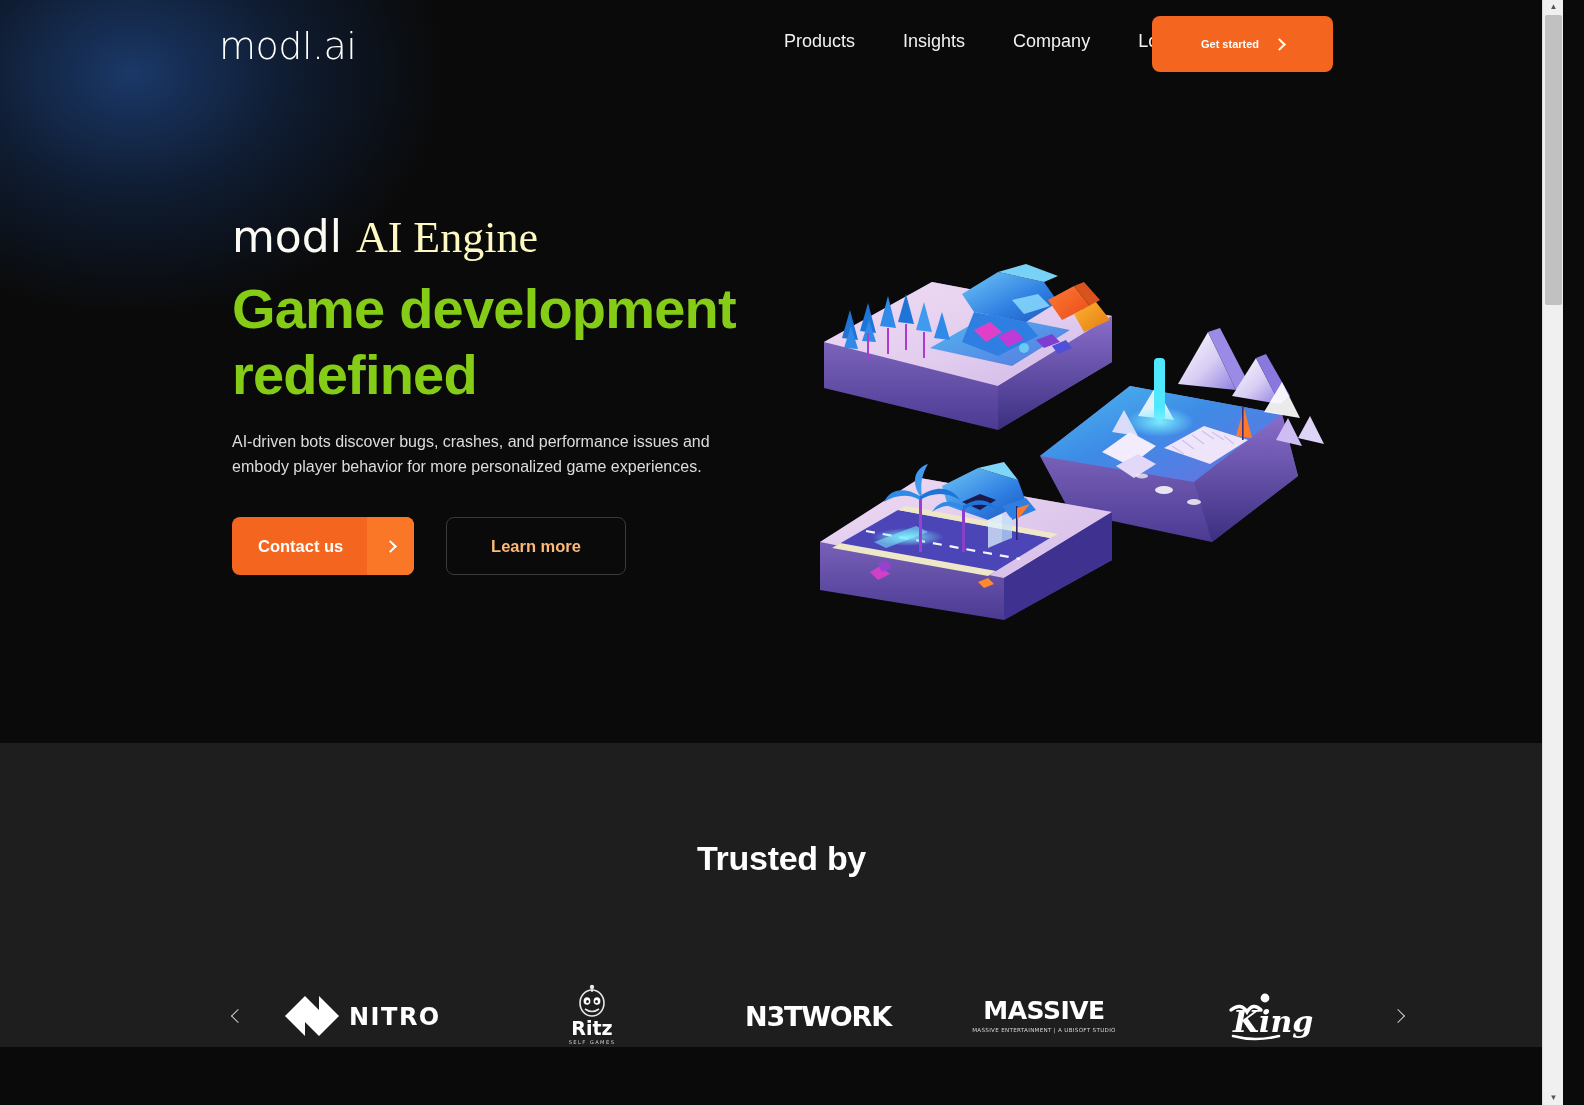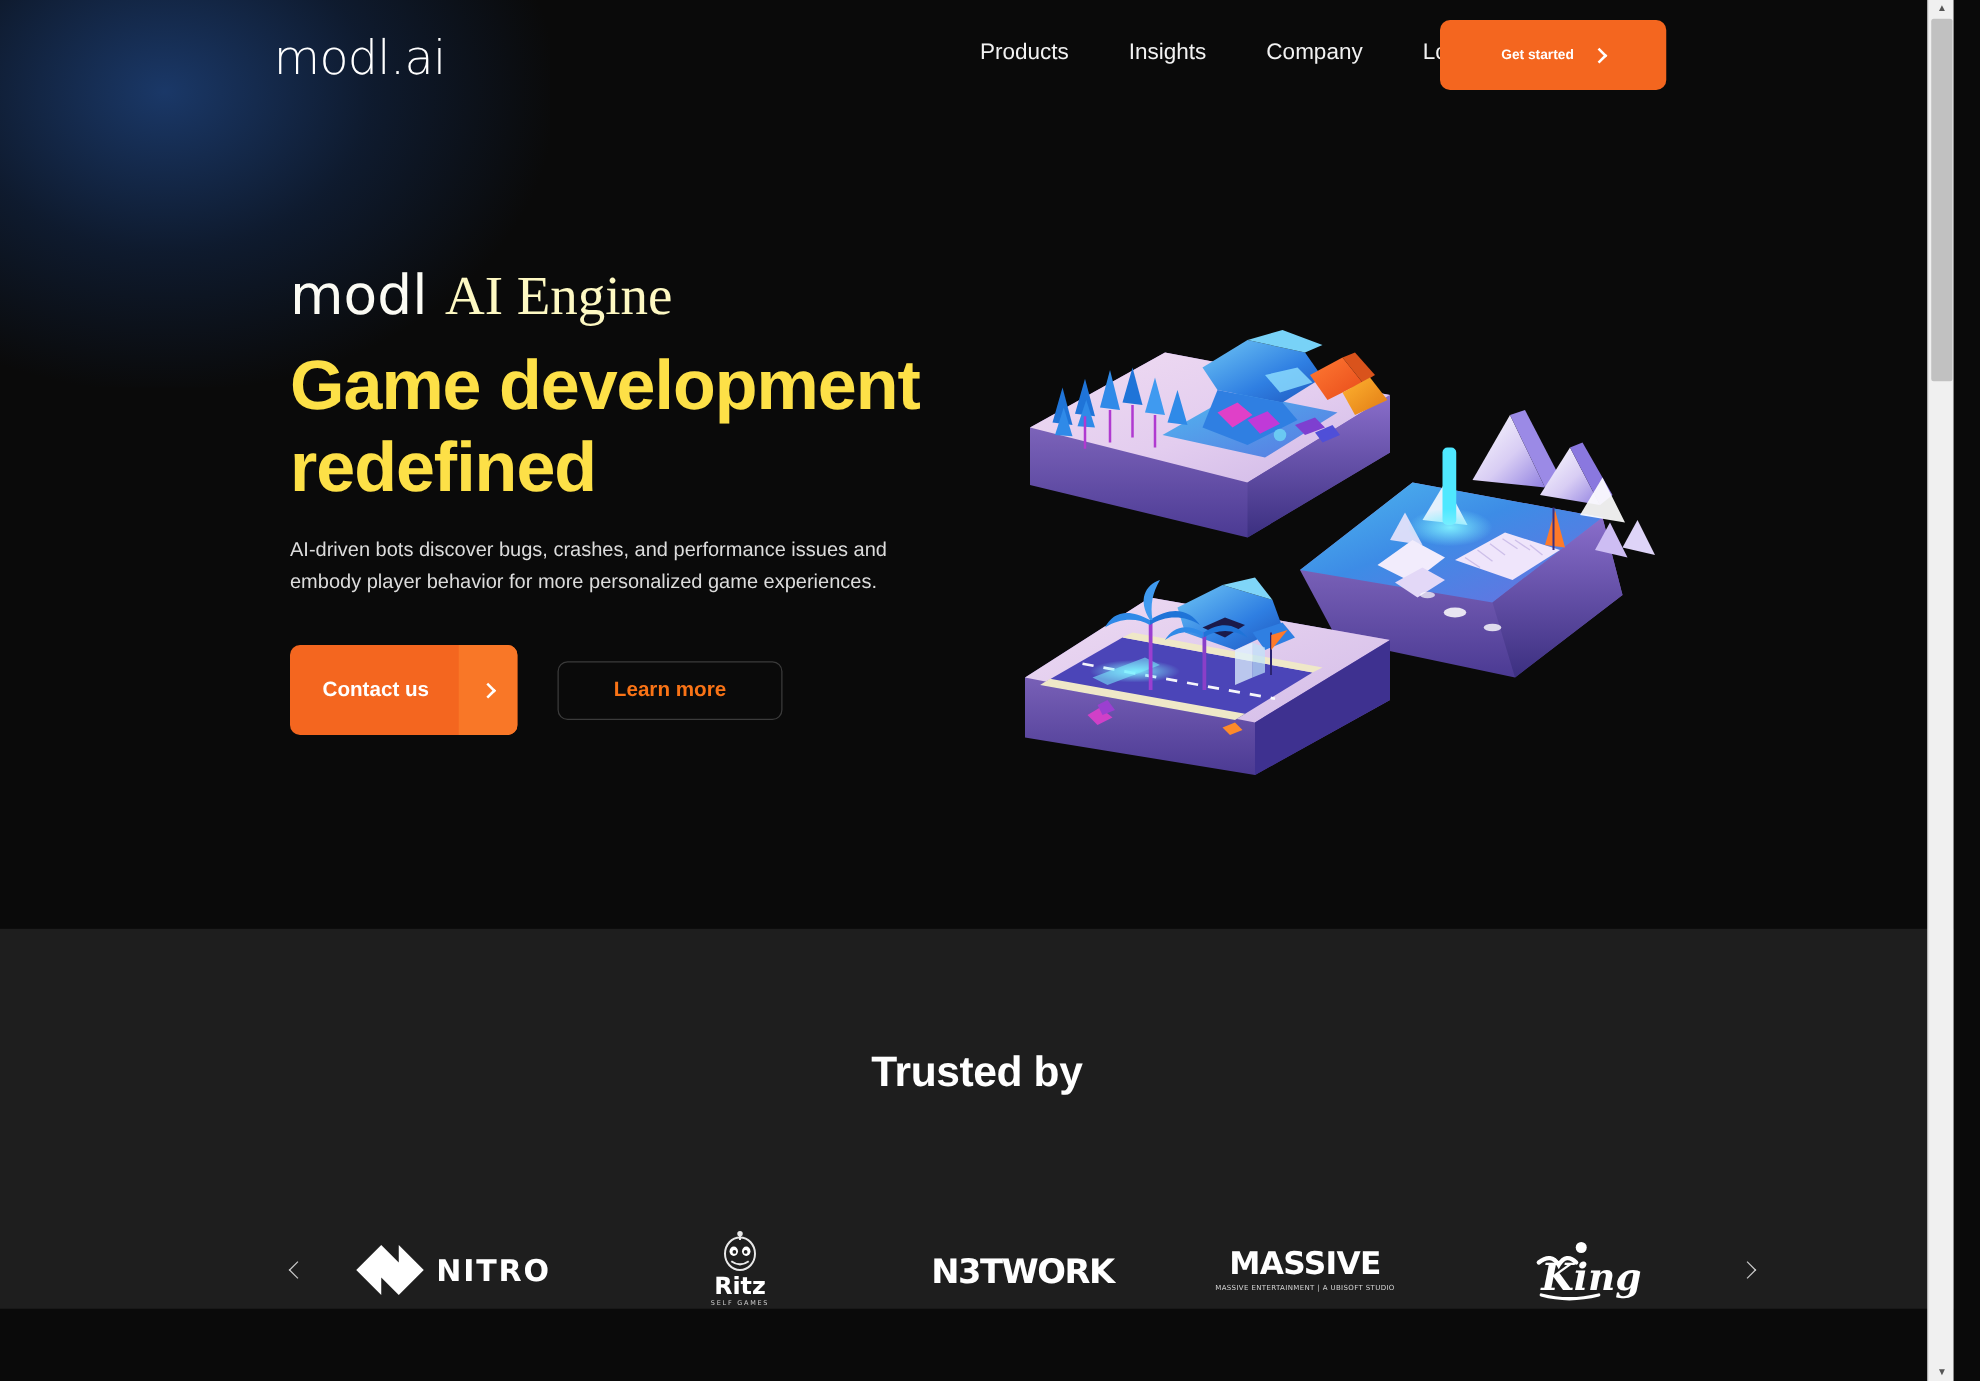--- a/index.html
+++ b/index.html
@@ -122,55 +122,55 @@
     color:#fbfbf4;
     white-space:nowrap;
     font-family:"DejaVu Sans", sans-serif;
   }
   .eyebrow .ai { color:#fef9c3;font-family:Liberation Serif, serif; }
   .headline {
     margin-top:14px;
     font-size:56px;
     line-height:1.18;
     font-weight:700;
-    color:#fde047;
+    color:#84cc16;
     letter-spacing:-0.8px;
   }
   .subcopy {
     margin-top:22px;
     font-size:16px;
     line-height:1.52;
     color:#dcdcdc;
     max-width:520px;
   }
   .hero-actions {
     margin-top:38px;
     display:flex; align-items:center; gap:32px;
   }
   .btn-contact {
-    width:182px; height:72px;
+    width:182px; height:58px;
     background:#f4661f;
     border:none; border-radius:8px;
     display:flex; align-items:center;
     color:#fff; font-size:16.5px; font-weight:700;
     cursor:pointer; position:relative; overflow:hidden;
     font-family:"Liberation Sans", sans-serif;
   }
   .btn-contact .label { padding-left:26px; }
   .btn-contact .tail {
     position:absolute; right:0; top:0;
     width:47px; height:100%;
     background:#f97727;
     display:flex; align-items:center; justify-content:center;
   }
   .btn-learn {
-    width:180px; height:47px;
+    width:180px; height:58px;
     background:transparent;
     border:1px solid #3b3b3b; border-radius:8px;
-    color:#f97316; font-size:16.5px; font-weight:700;
+    color:#fdba74; font-size:16.5px; font-weight:700;
     cursor:pointer;
     font-family:"Liberation Sans", sans-serif;
   }
 
   
   .hero-art {
     position:absolute;
     left:812px; top:190px;
     width:530px; height:430px;
     z-index:5;

